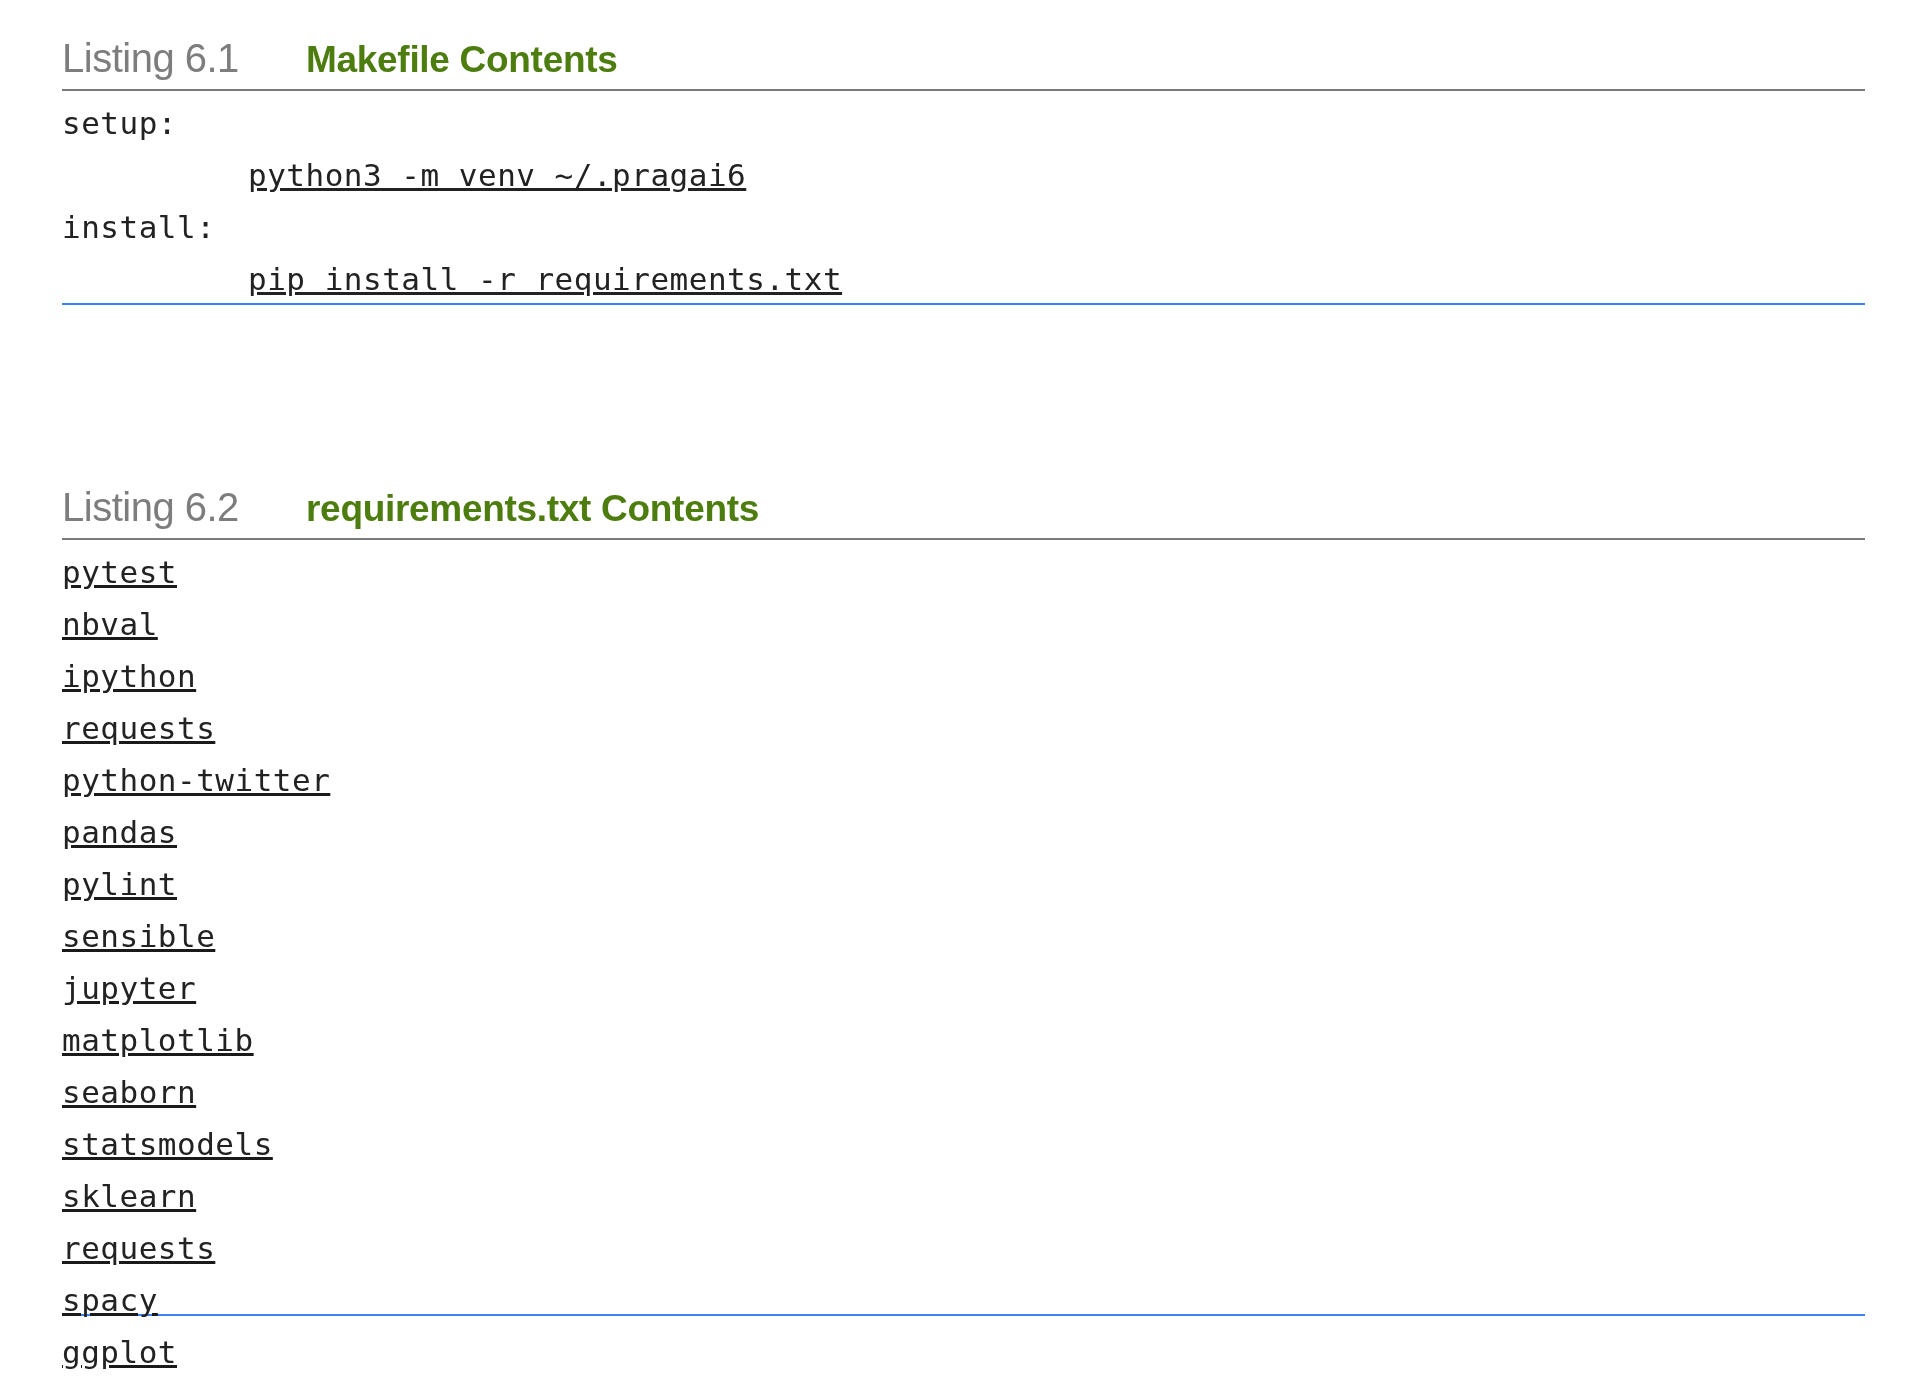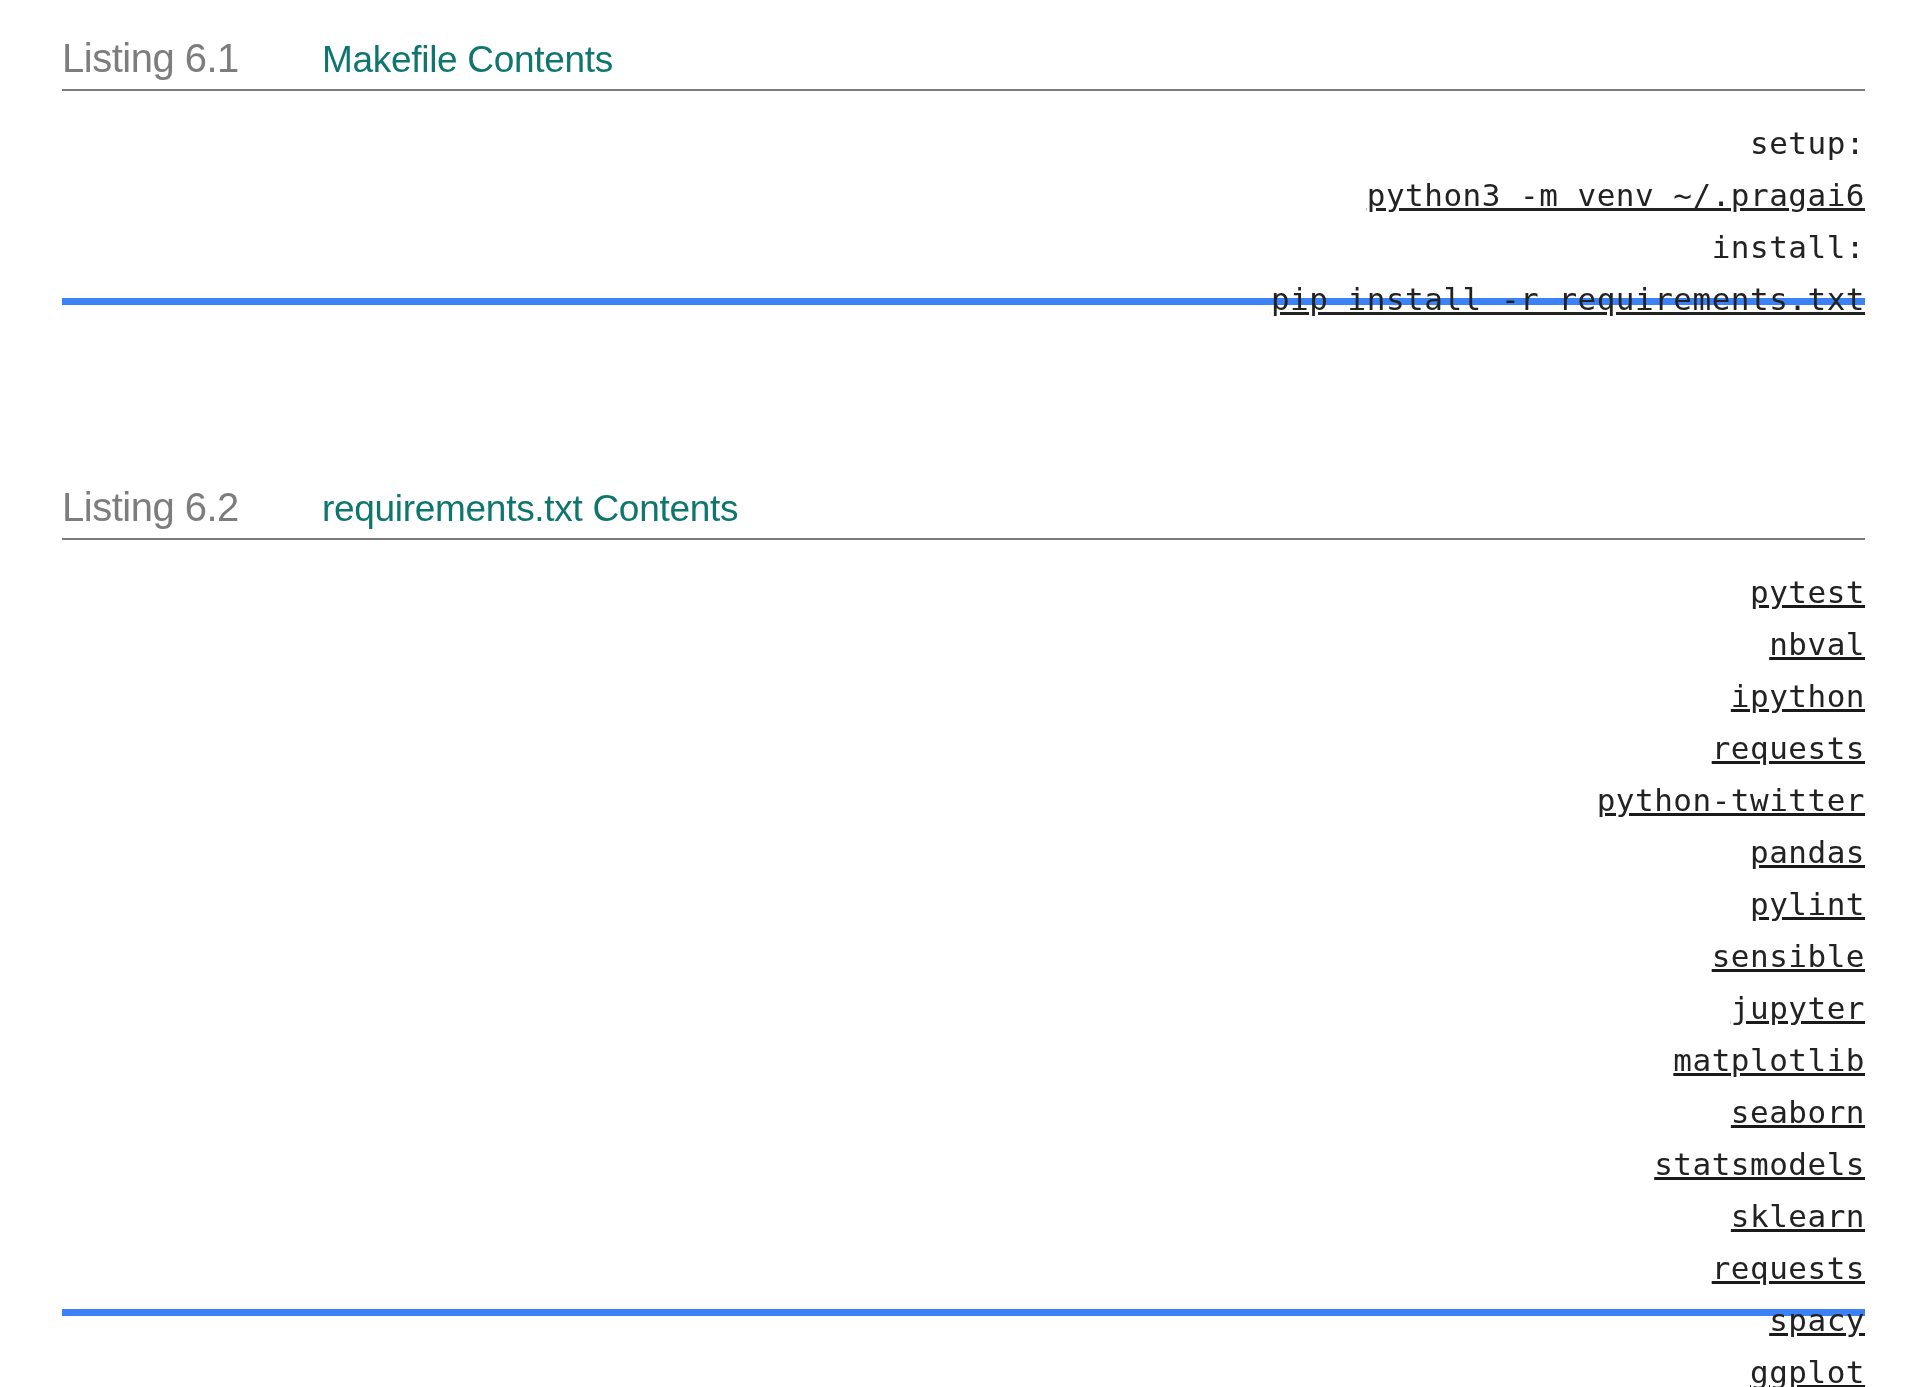--- a/index.html
+++ b/index.html
@@ -11,51 +11,50 @@
       width: 1920px;
       height: 1387px;
       position: relative;
       overflow: hidden;
       color: #1a1a1a;
     }
     .listing {
       position: absolute;
       left: 62px;
       width: 1803px;
-      text-align: right;
     }
     .listing-header {
       position: relative;
       height: 56px;
       border-bottom: 2px solid #7a7a7a;
       white-space: nowrap;
     }
     .listing-label {
       position: absolute;
       left: 0;
       bottom: 8px;
       font-family: "Liberation Sans", sans-serif;
       font-size: 40px;
       color: #7d7d7d;
       letter-spacing: -0.5px;
     }
     .listing-title {
       position: absolute;
-      left: 260px;
+      left: 244px;
       bottom: 8px;
       font-family: "Liberation Sans", sans-serif;
-      font-weight: normal;
+      font-weight: bold;
       font-size: 37px;
-      color: #0f766e;
+      color: #4d7c0f;
       letter-spacing: -0.3px;
     }
     .listing-body {
       position: relative;
-      border-bottom: 7px solid #3b82f6;
-      padding-top: 26px;
+      border-bottom: 2px solid #3b82f6;
+      padding-top: 6px;
     }
     .code-line {
       font-family: "DejaVu Sans Mono", "Liberation Mono", monospace;
       font-size: 31px;
       line-height: 52px;
       height: 52px;
       color: #222222;
       white-space: pre;
       letter-spacing: 0.5px;
     }

